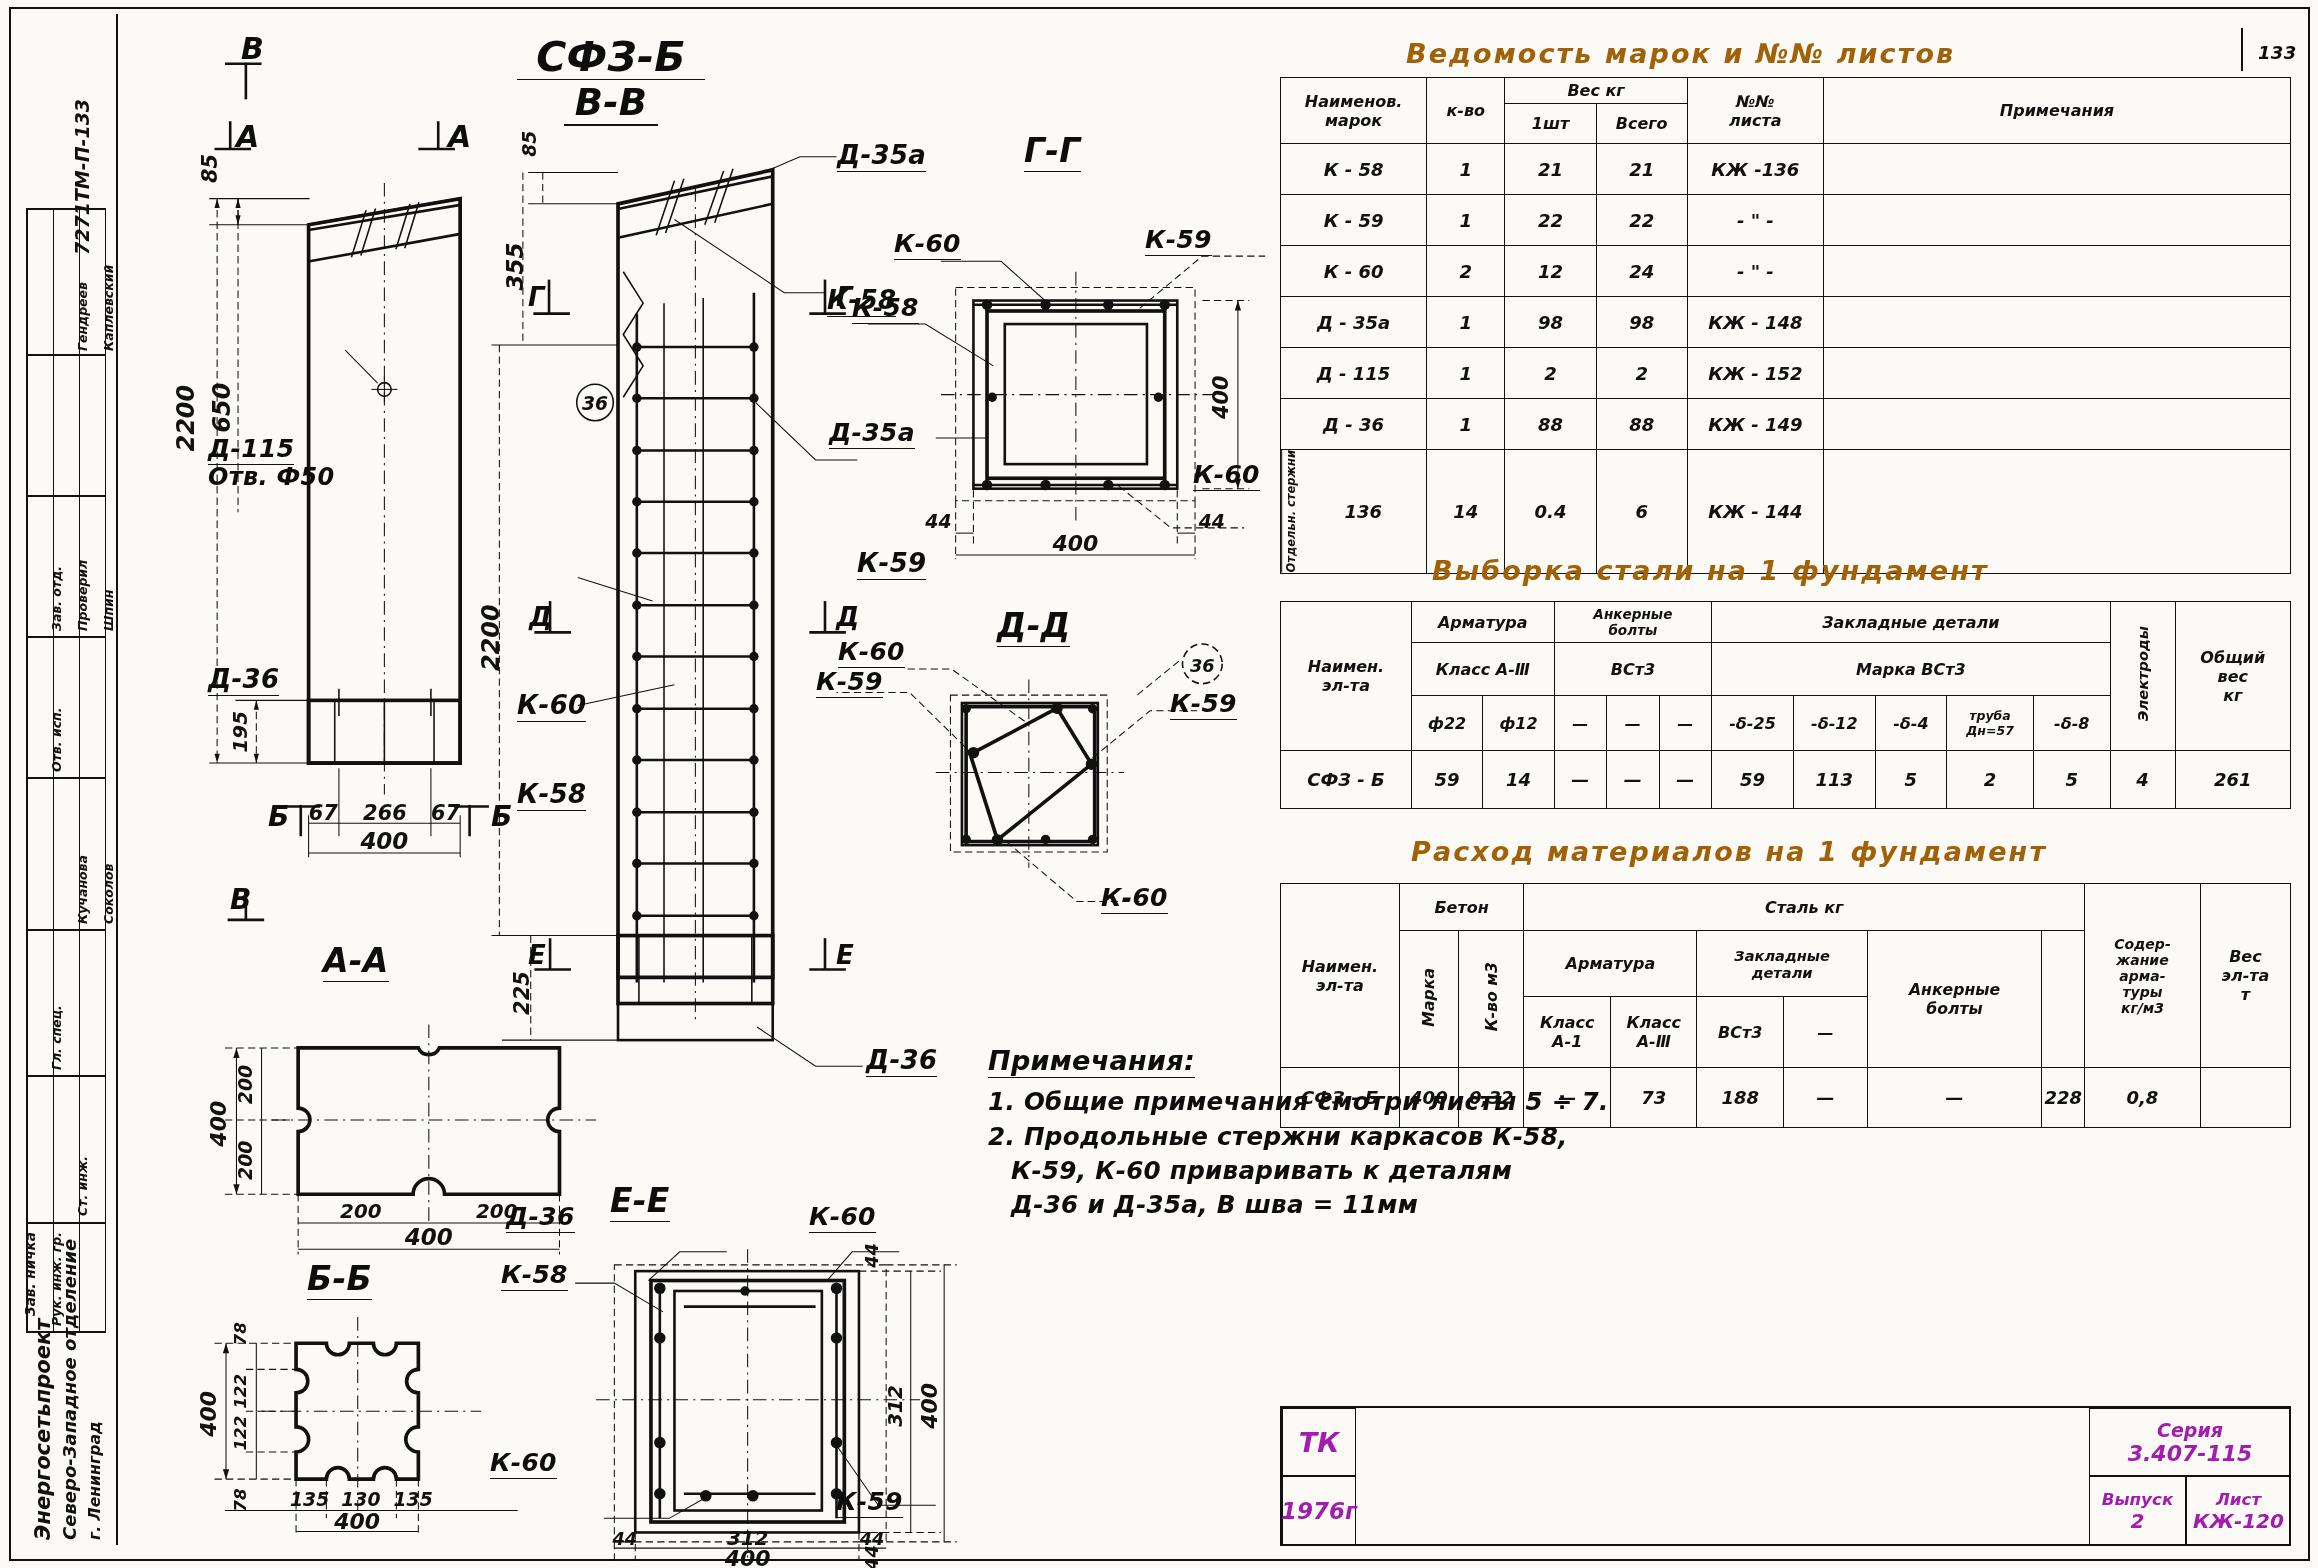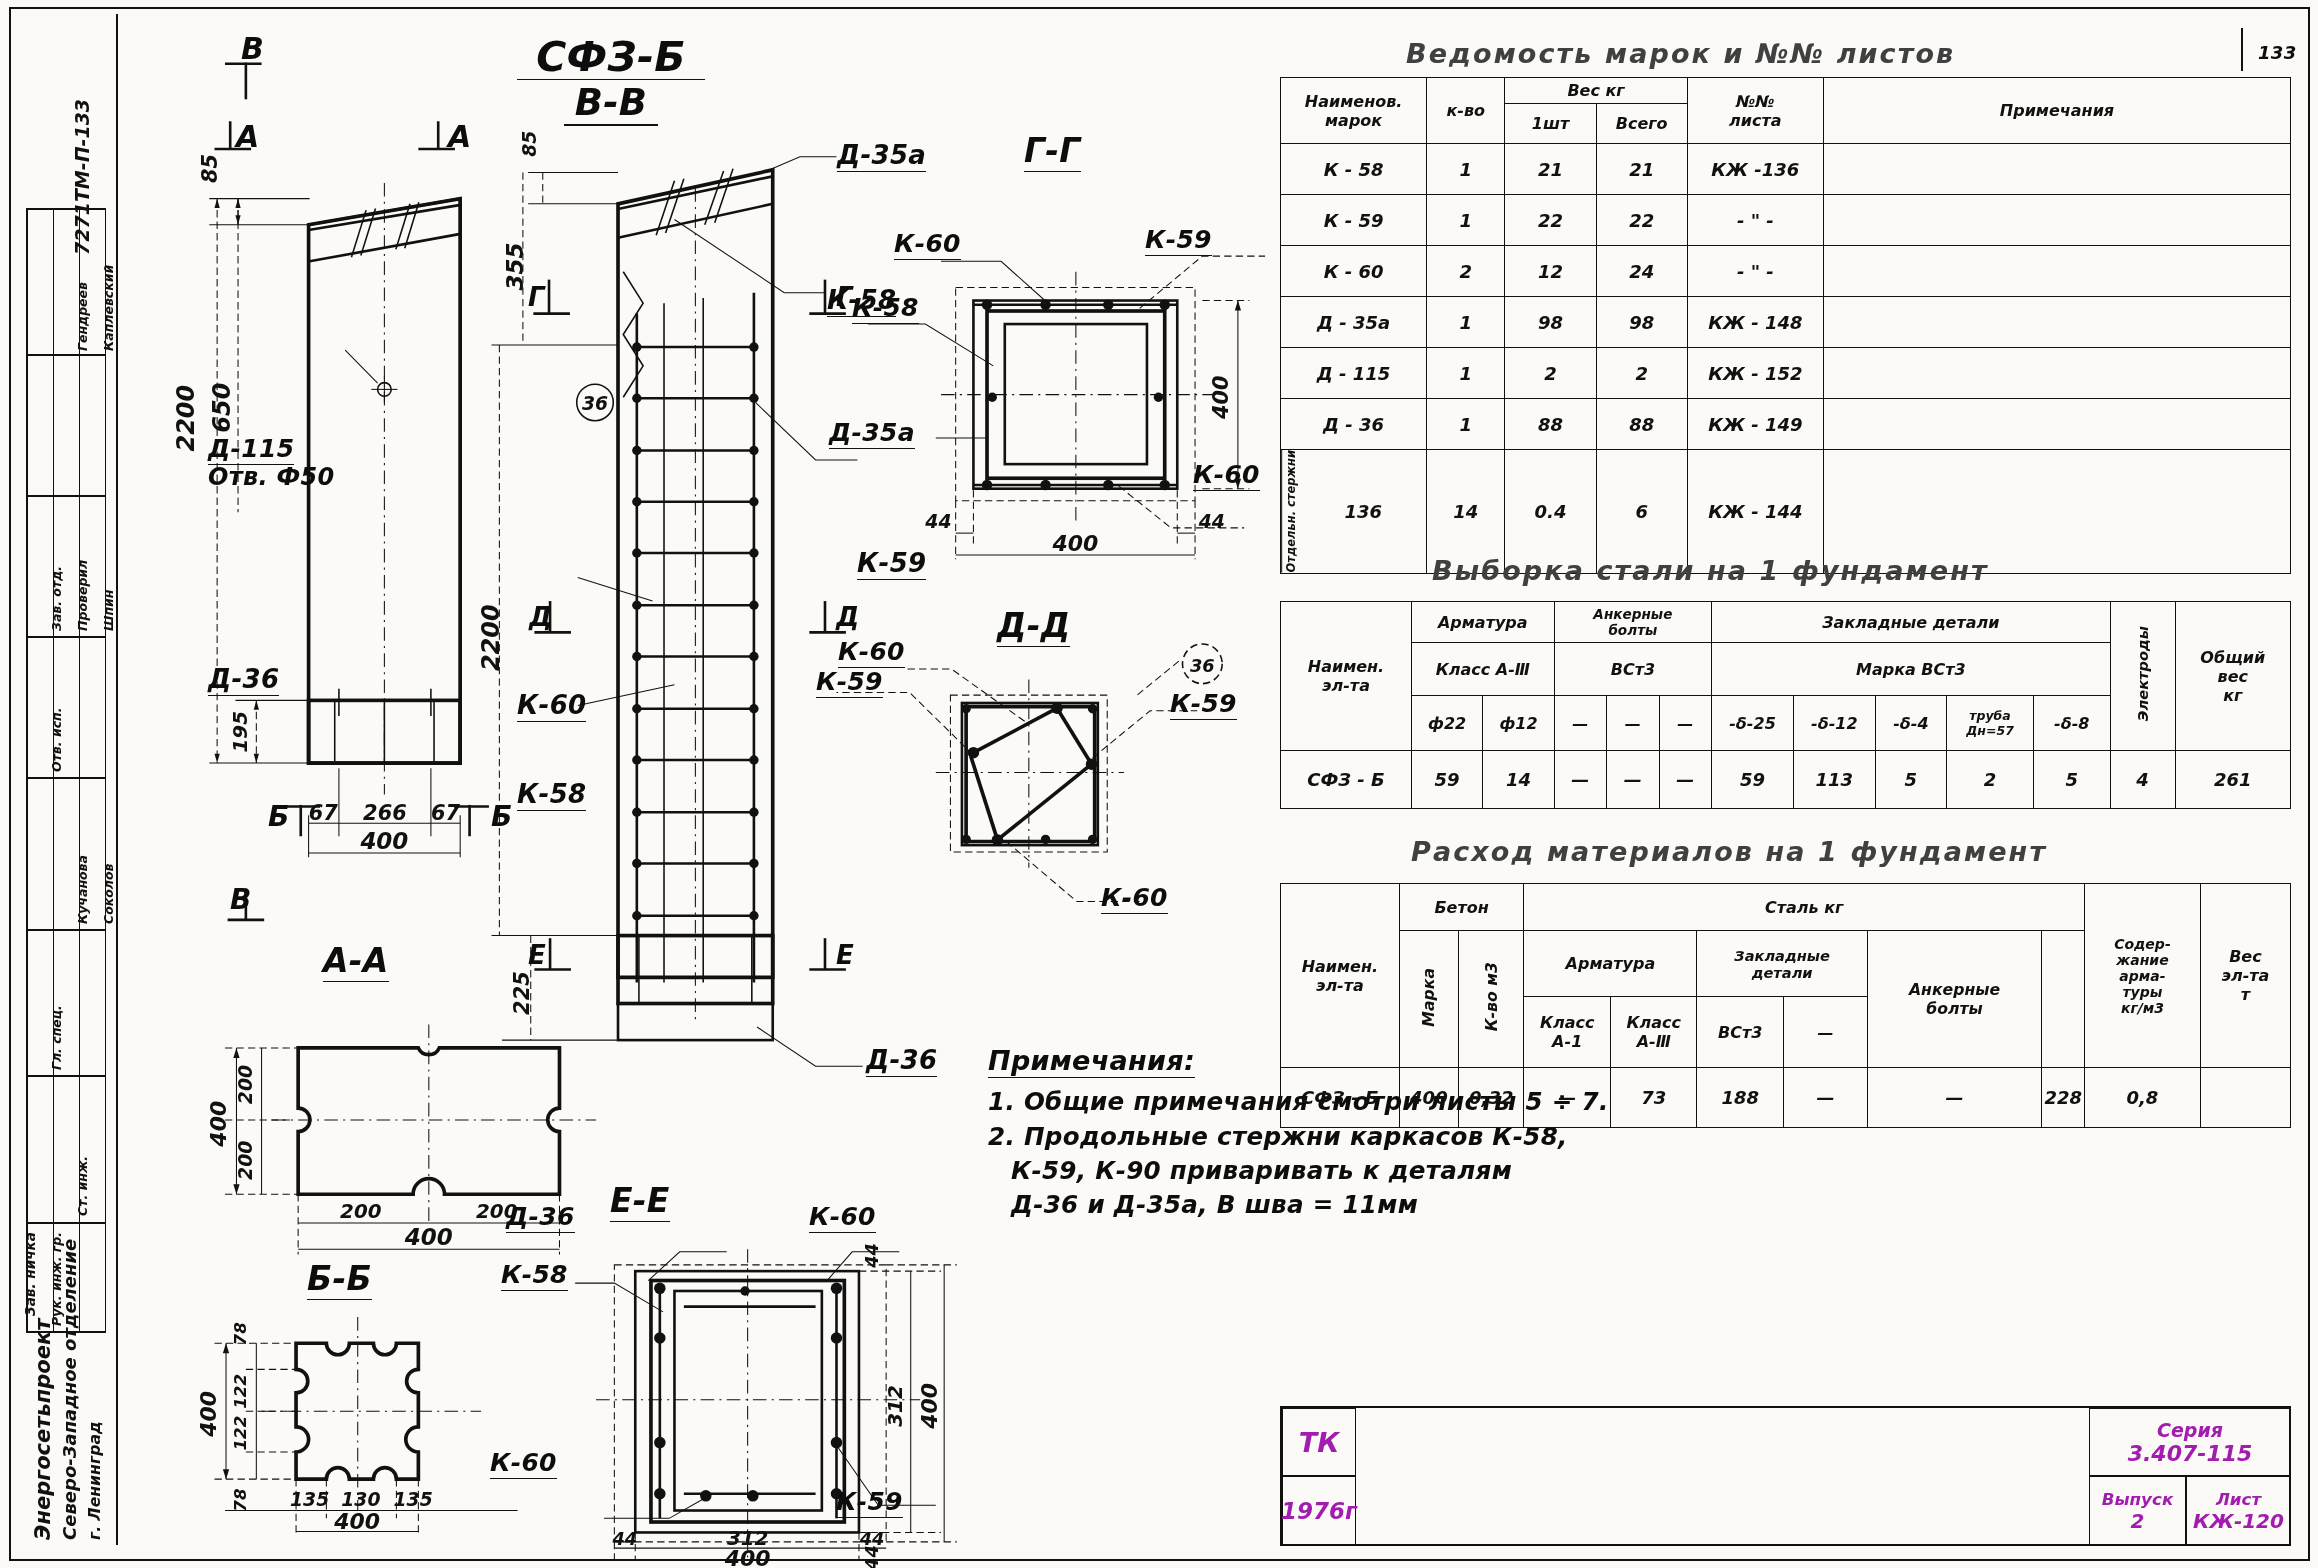--- a/index.html
+++ b/index.html
@@ -42,21 +42,21 @@
   .tbl td,.tbl th{
     border:1px solid #111;
     font-family:"DejaVu Sans",sans-serif;font-style:italic;font-weight:bold;
     color:#111;text-align:center;vertical-align:middle;
     padding:1px 2.1px;
   }
   .tbl .hdr{font-size:16px;}
   .tbl .cellv{font-size:18px;}
   .tblTitle{
     position:absolute;font-family:"DejaVu Sans",sans-serif;font-style:italic;
-    font-weight:bold;color:#404040;white-space:nowrap;letter-spacing:2.1px;
+    font-weight:bold;color:#a16207;white-space:nowrap;letter-spacing:2.1px;
   }
   .vcell{
     writing-mode:vertical-rl;transform:rotate(180deg);
     white-space:nowrap;
   }
 
   
   #titleblock{position:absolute;left:1280px;top:1406px;width:1011px;height:140px;border:2.1px solid #111;box-sizing:border-box;}
   #titleblock .tb{position:absolute;box-sizing:border-box;border:1.6px solid #111;display:flex;align-items:center;justify-content:center;}
   #titleblock .tbtxt{font-family:"DejaVu Sans",sans-serif;font-style:italic;font-weight:bold;color:#a21caf;white-space:nowrap;}
@@ -564,21 +564,21 @@
   <div class="abs hand u" style="left:506px;top:1202px;font-size:25px;">Д-36</div>
   <div class="abs hand u" style="left:501px;top:1260px;font-size:25px;">К-58</div>
   <div class="abs hand u" style="left:809px;top:1202px;font-size:25px;">К-60</div>
   <div class="abs hand u" style="left:490px;top:1448px;font-size:25px;">К-60</div>
   <div class="abs hand u" style="left:836px;top:1487px;font-size:25px;">К-59</div>
 
   <div class="abs" style="left:988px;top:1045px;width:732px;">
     <div class="hand u" style="font-size:27px;display:inline-block;">Примечания:</div>
     <div class="hand" style="font-size:24.6px;margin-top:9.4px;">1. Общие примечания смотри листы 5 ÷ 7.</div>
     <div class="hand" style="font-size:24.6px;margin-top:5.2px;">2. Продольные стержни каркасов К-58,</div>
-    <div class="hand" style="font-size:24.6px;margin-top:5.2px;margin-left:23px;">К-59, К-90 приваривать к деталям</div>
+    <div class="hand" style="font-size:24.6px;margin-top:5.2px;margin-left:23px;">К-59, К-60 приваривать к деталям</div>
     <div class="hand" style="font-size:24.6px;margin-top:5.2px;margin-left:23px;">Д-36 и Д-35а, В шва = 11мм</div>
   </div>
 
   <div class="tblTitle hand" style="left:1406px;top:38px;font-size:27px;">Ведомость марок и №№ листов</div>
   <div class="abs hand" style="left:2258px;top:42px;font-size:18px;">133</div>
   <div class="ln vl" style="left:2241px;top:28px;width:1.6px;height:43px;"></div>
 
   <table class="tbl" style="left:1280px;top:77px;width:1011px;">
     <tbody>
         <tr>

